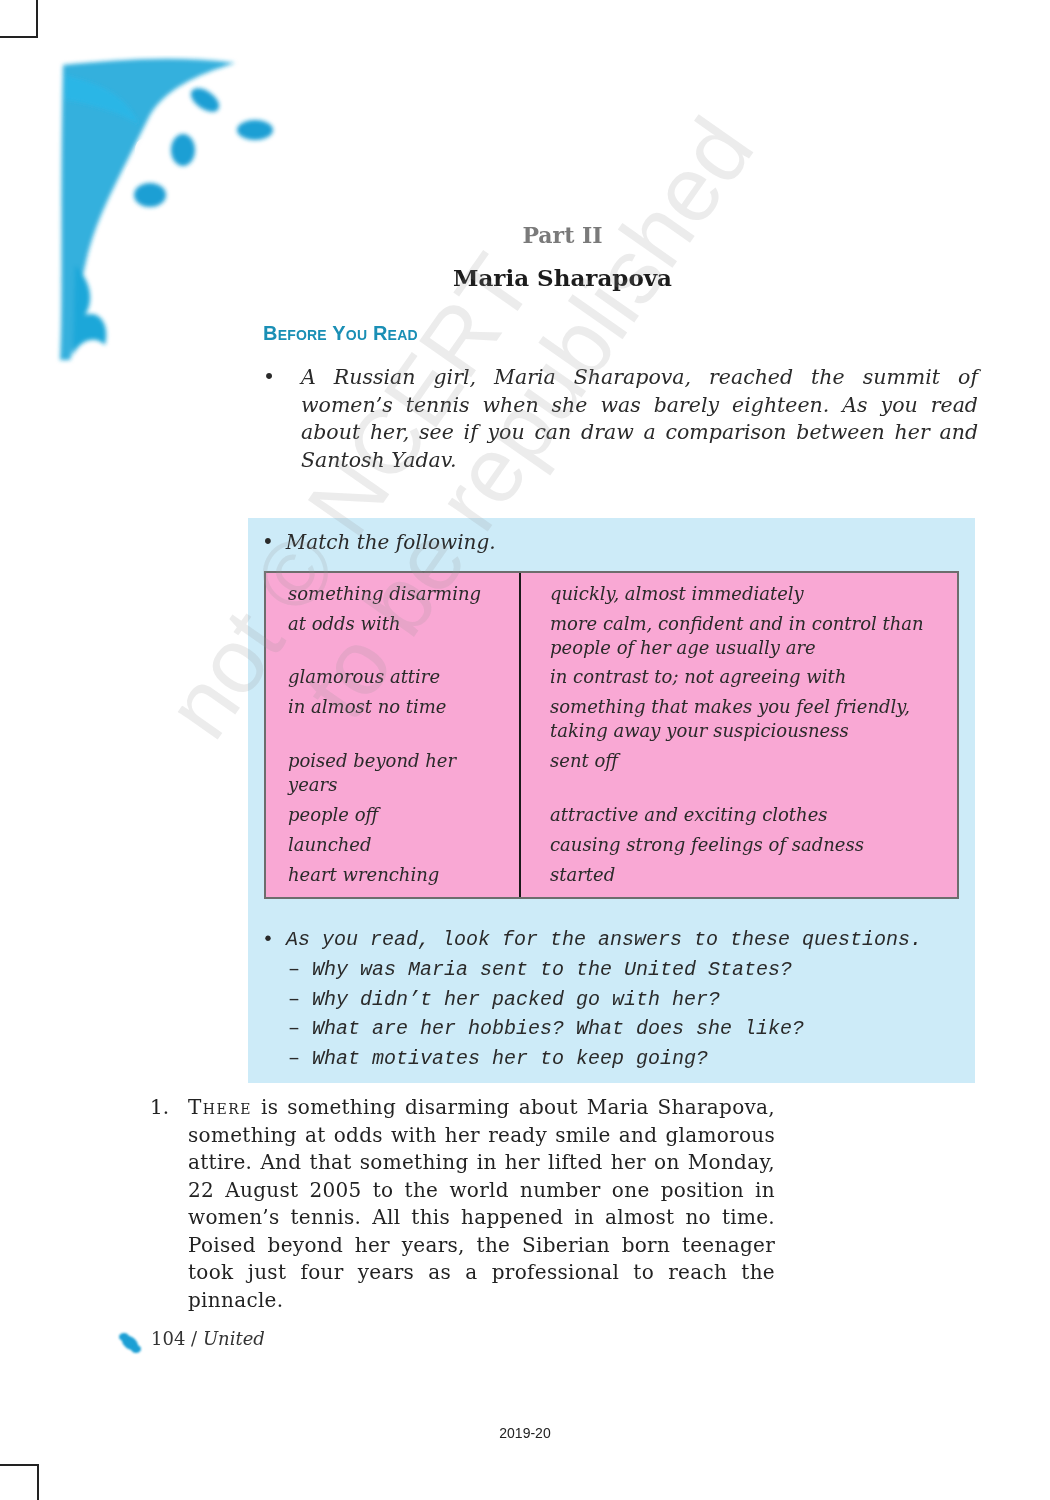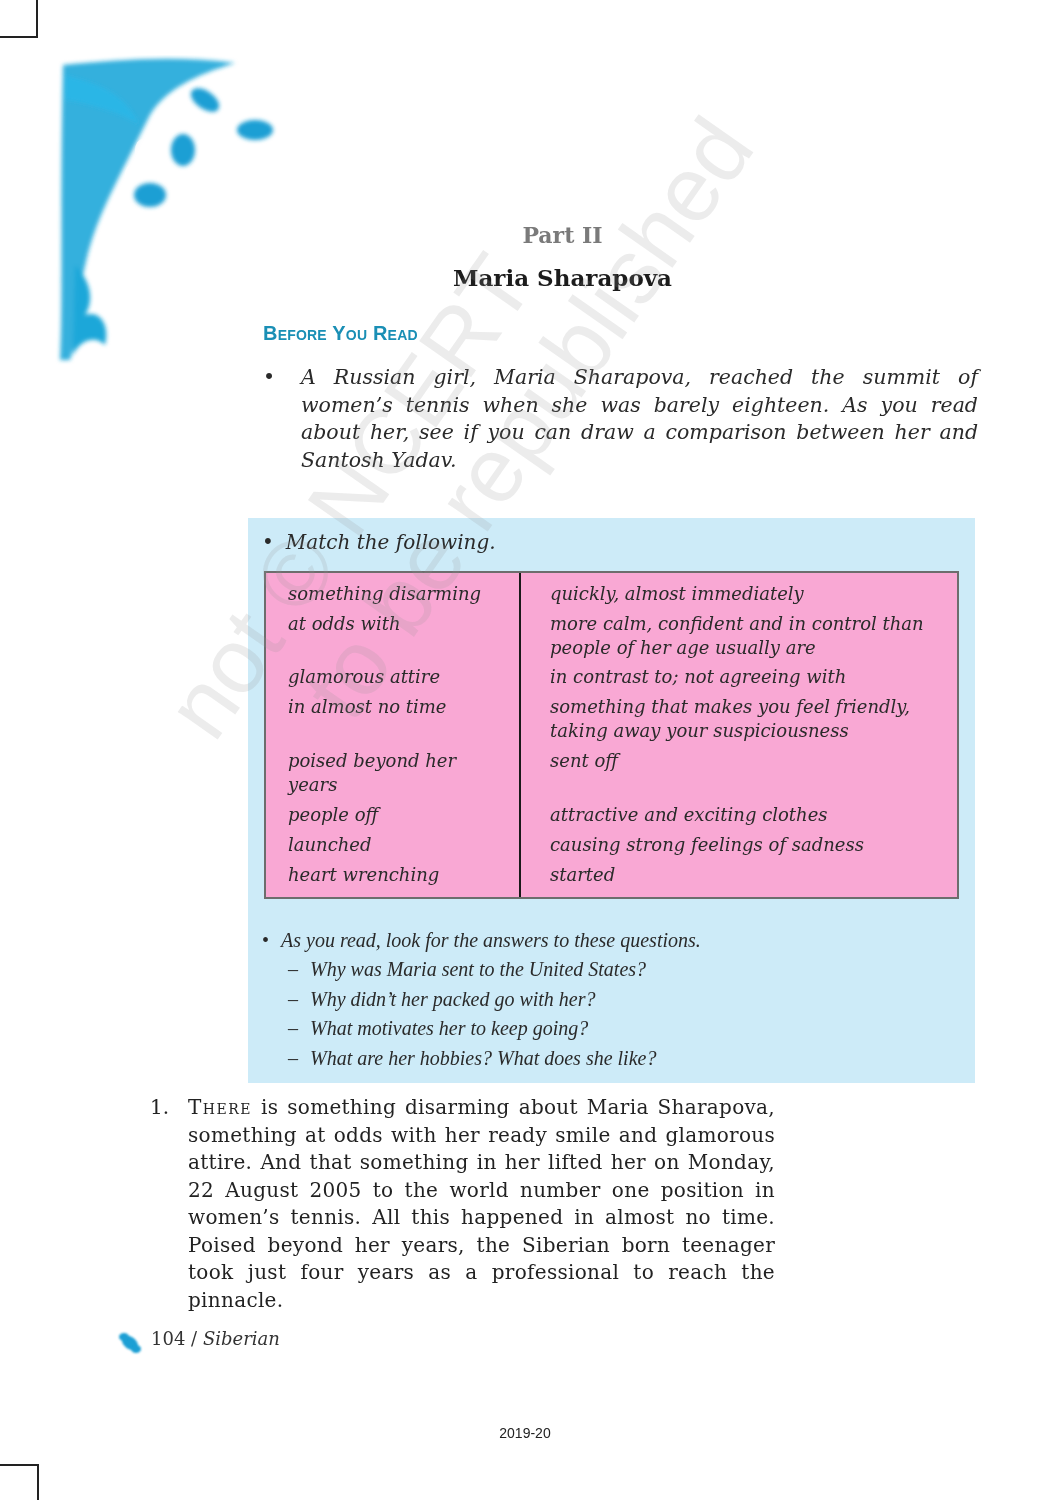--- a/index.html
+++ b/index.html
@@ -54,21 +54,21 @@
     }
     .match-row {
       position: absolute; left: 0; right: 0;
       font-family: "DejaVu Serif", serif; font-style: italic; font-size: 18px; line-height: 24px; color: #2a2a2a;
     }
     .match-row .term { position: absolute; left: 22px; width: 220px; }
     .match-row .meaning { position: absolute; left: 284px; width: 400px; }
 
     .questions {
       position: absolute; left: 14px; top: 407px;
-      font-family: Liberation Serif, serif; font-style: italic; font-size: 20px; color: #2a2a2a;
+      font-family: Liberation Mono, monospace; font-style: italic; font-size: 20px; color: #2a2a2a;
     }
     .questions .lead { line-height: 30px; }
     .questions .lead .dot { font-style: normal; margin-right: 12px; }
     .questions .q { line-height: 29.5px; padding-left: 26px; }
     .questions .q .dash { font-style: normal; margin-right: 12px; }
 
     .watermark {
       position: absolute; left: 150px; top: 700px; width: 900px;
       transform: rotate(-55deg); transform-origin: left top;
       font-family: "Liberation Sans", sans-serif; font-size: 92px; color: rgba(150,150,150,0.18);
@@ -180,22 +180,22 @@
       <div class="meaning">started</div>
     </div>
   </div>
 
   <div class="questions">
     <div class="lead">
       <span class="dot">•</span><span>As you read, look for the answers to these questions.</span>
     </div>
     <div class="q"><span class="dash">–</span><span>Why was Maria sent to the United States?</span></div>
     <div class="q"><span class="dash">–</span><span>Why didn’t her packed go with her?</span></div>
+    <div class="q"><span class="dash">–</span><span>What are her hobbies? What does she like?</span></div>
     <div class="q"><span class="dash">–</span><span>What motivates her to keep going?</span></div>
-    <div class="q"><span class="dash">–</span><span>What are her hobbies? What does she like?</span></div>
   </div>
 </div>
 
 <div class="paragraph">
   <span class="num">1.</span>
   <div class="body"><span class="smallcaps">There</span><span> is something disarming about Maria Sharapova, something at odds with her ready smile and glamorous attire. And that something in her lifted her on Monday, 22 August 2005 to the world number one position in women’s tennis. All this happened in almost no time. Poised beyond her years, the Siberian born teenager took just four years as a professional to reach the pinnacle.</span></div>
 </div>
 
 <div class="watermark">
   <span>not © NCERT</span>
@@ -208,16 +208,16 @@
         <filter id="blur2">
           <feGaussianBlur stdDeviation="1.2"></feGaussianBlur>
         </filter>
       </defs>
     <g filter="url(#blur2)" fill="#1a9fd4">
       <ellipse cx="15" cy="15" rx="9" ry="6" transform="rotate(35 15 15)"></ellipse>
       <ellipse cx="9" cy="9" rx="5" ry="4"></ellipse>
       <ellipse cx="21" cy="21" rx="5" ry="4"></ellipse>
     </g>
   </svg>
-  <span>104 /</span>&nbsp;<span class="book">Siberian</span>
+  <span>104 /</span>&nbsp;<span class="book">United</span>
 </div>
 
 <div class="footer-year">2019-20</div>
 
 </body></html>

